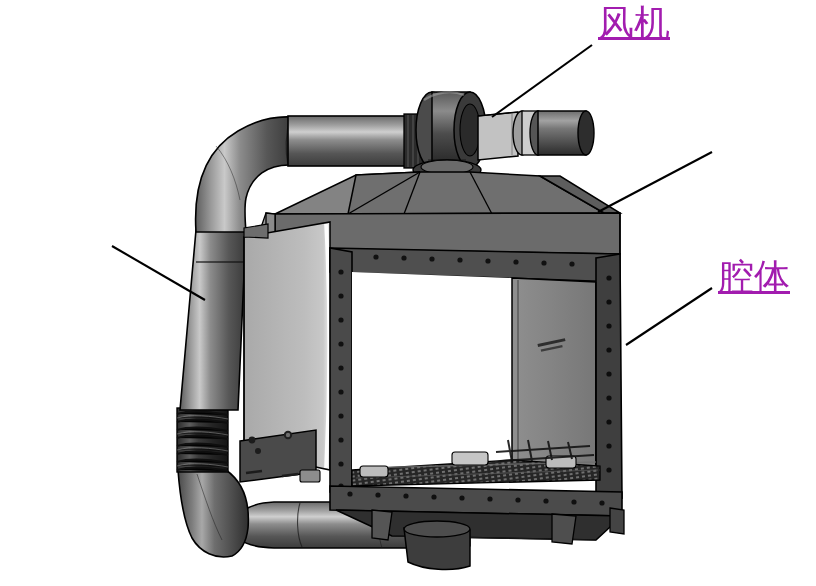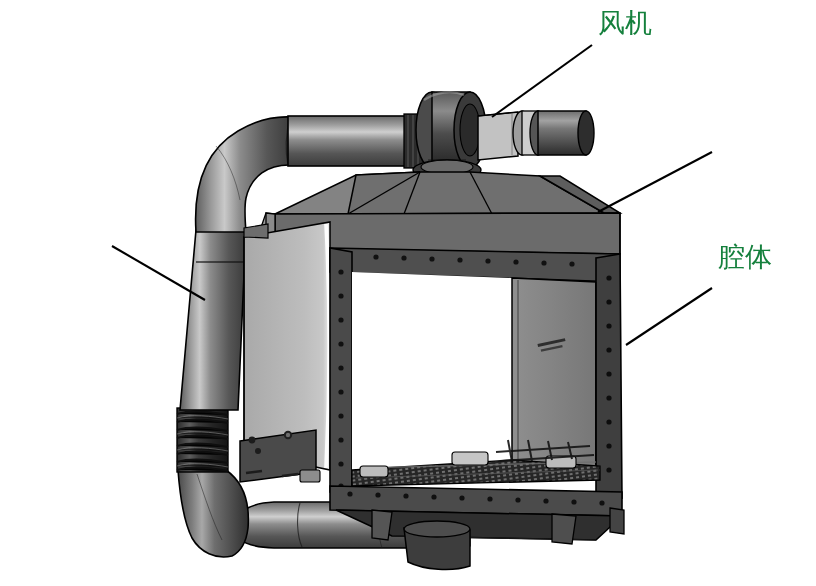--- a/index.html
+++ b/index.html
@@ -5,31 +5,32 @@
 <style>
   html,body{margin:0;padding:0;background:#ffffff;}
   body{
     width:816px;height:586px;overflow:hidden;
     font-family:"Liberation Sans","DejaVu Sans",sans-serif;
     position:relative;
   }
   #figure{position:absolute;left:0;top:0;width:816px;height:586px;}
   .label{
     position:absolute;
-    color:#15803d;
+    color:#a21caf;
     font-family:"DejaVu Sans","Liberation Sans",sans-serif;
-    font-size:27px;
+    font-size:36px;
     font-weight:400;
     line-height:38px;
     white-space:pre;
     letter-spacing:0px;
+    text-decoration:underline;
   }
   #lbl-fan{left:598px;top:4px;}
   #lbl-heater{left:718px;top:112px;}
-  #lbl-cavity{left:718px;top:238px;}
+  #lbl-cavity{left:718px;top:258px;}
   #lbl-duct{left:4px;top:207px;}
   svg{display:block;}
 </style>
 </head>
 <body>
 
 <div id="figure">
 
 <svg width="816" height="586" viewBox="0 0 816 586">
   <defs>

